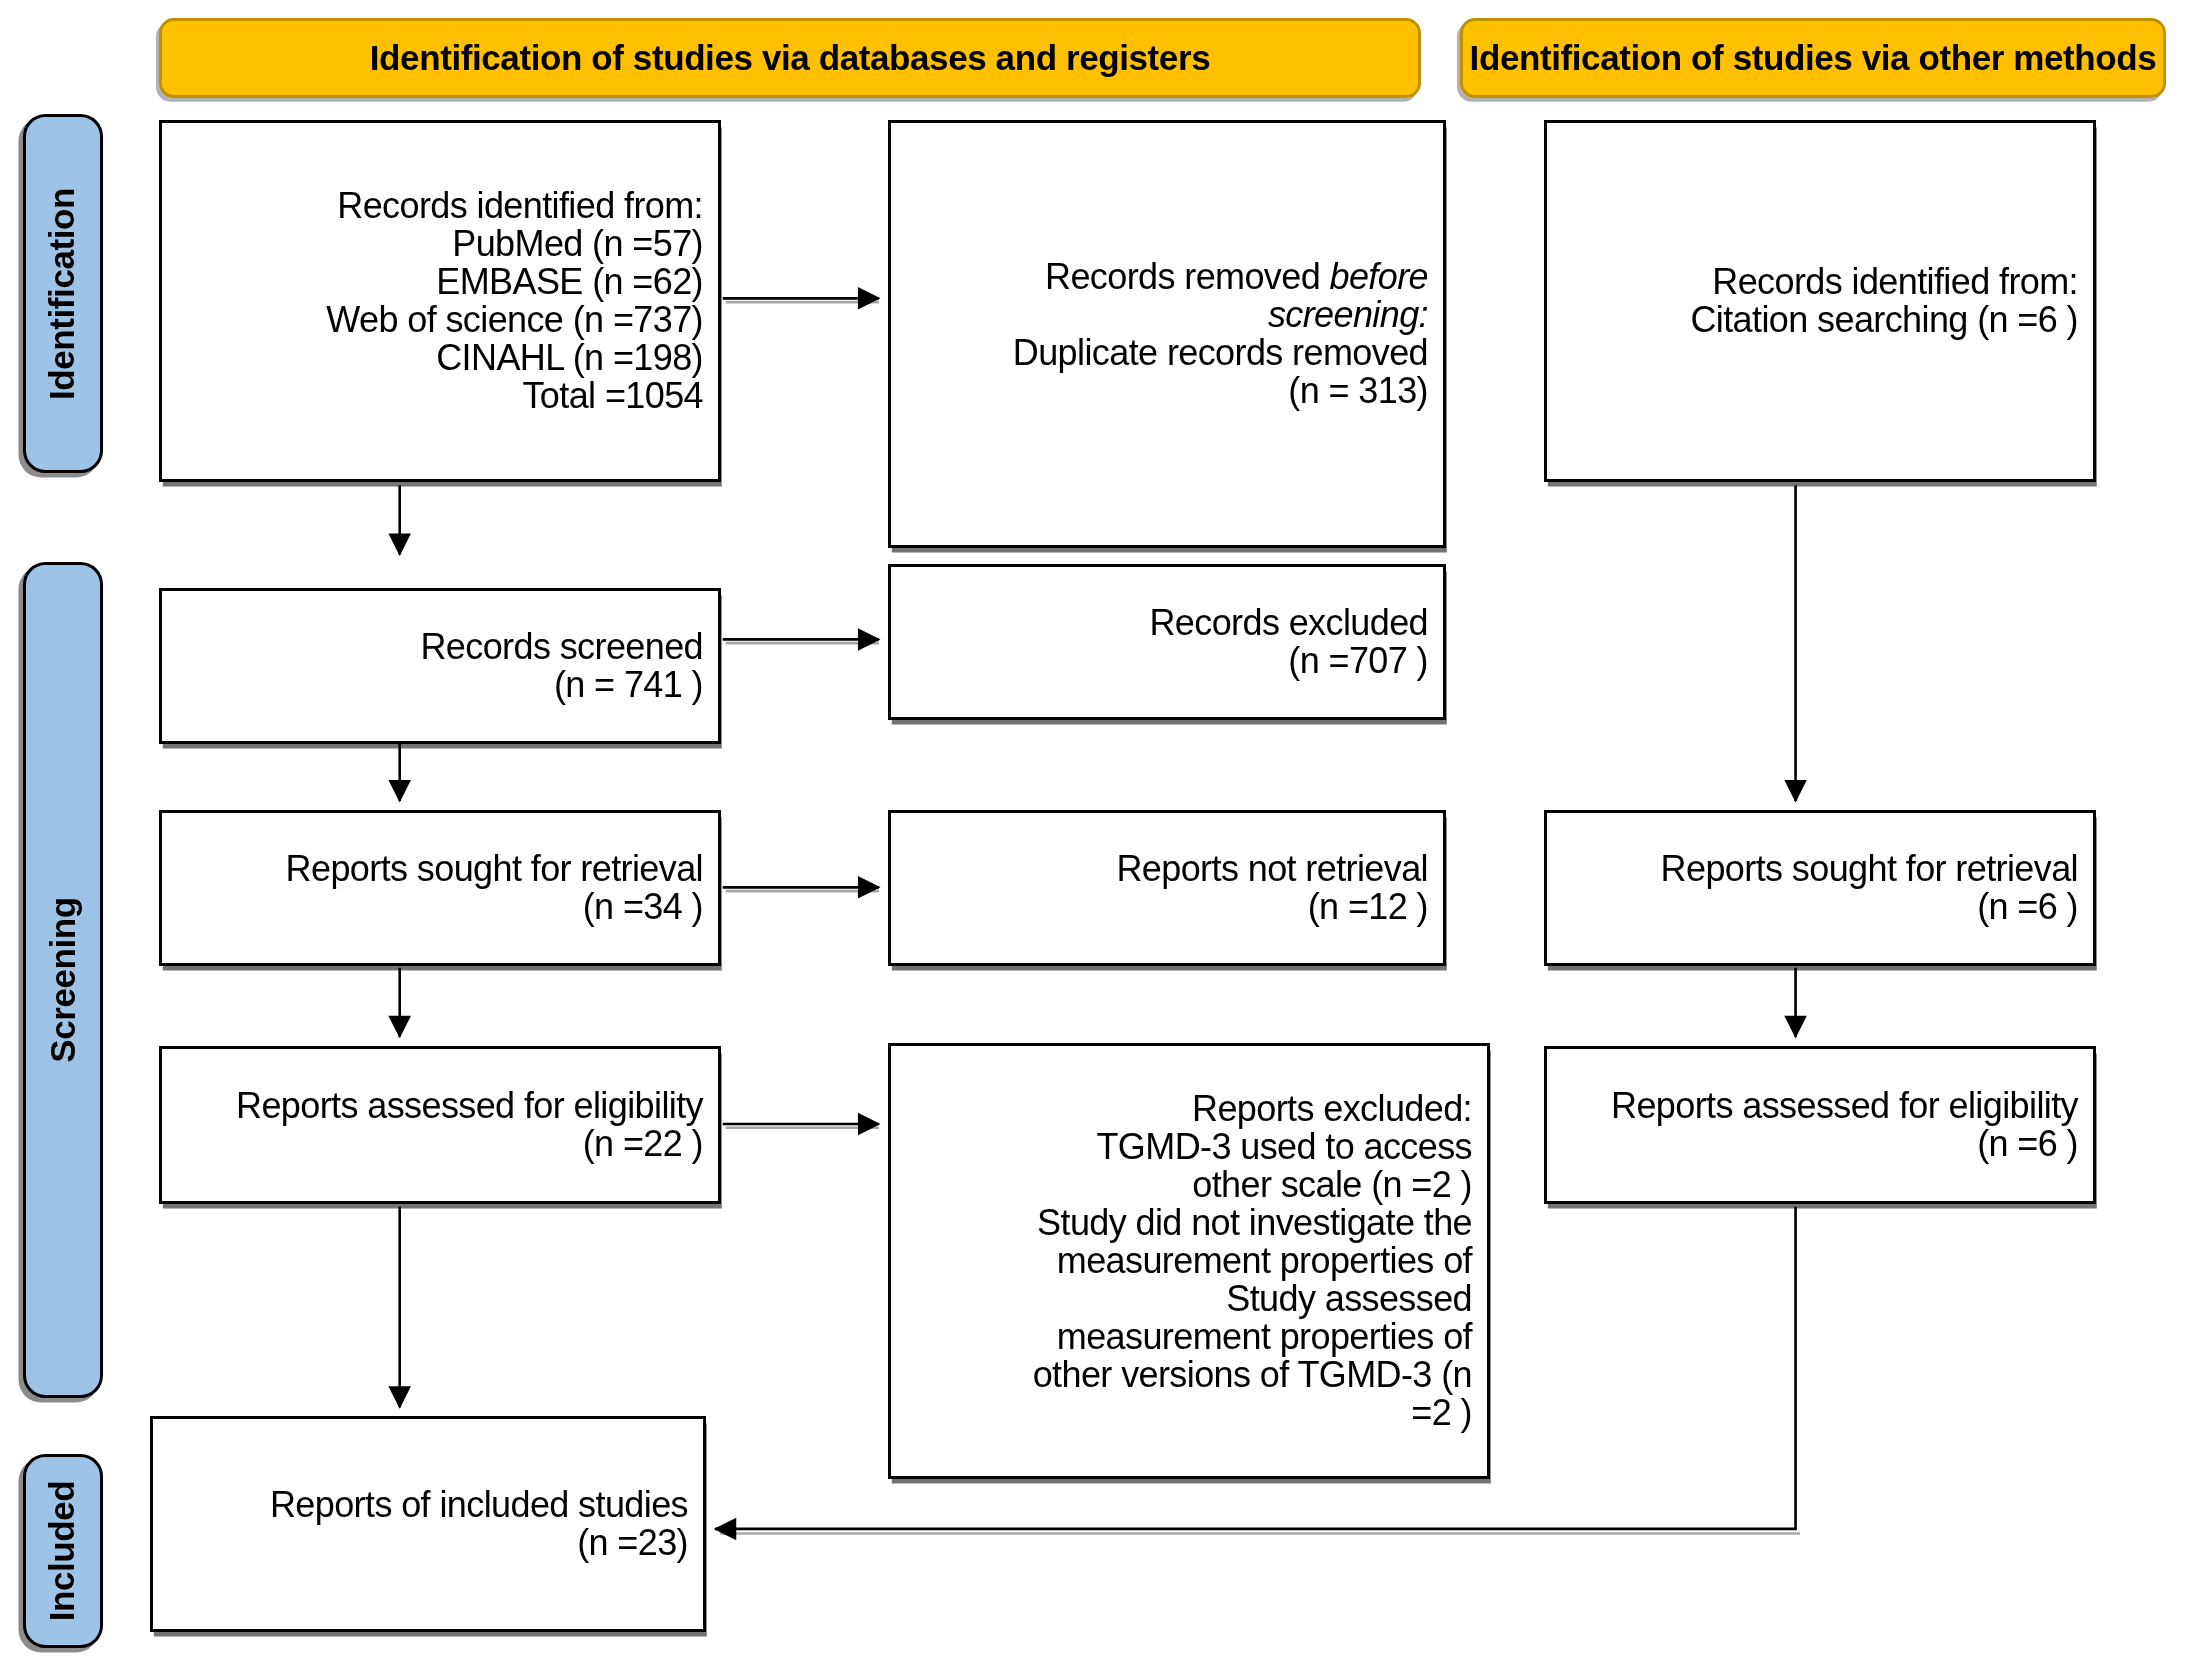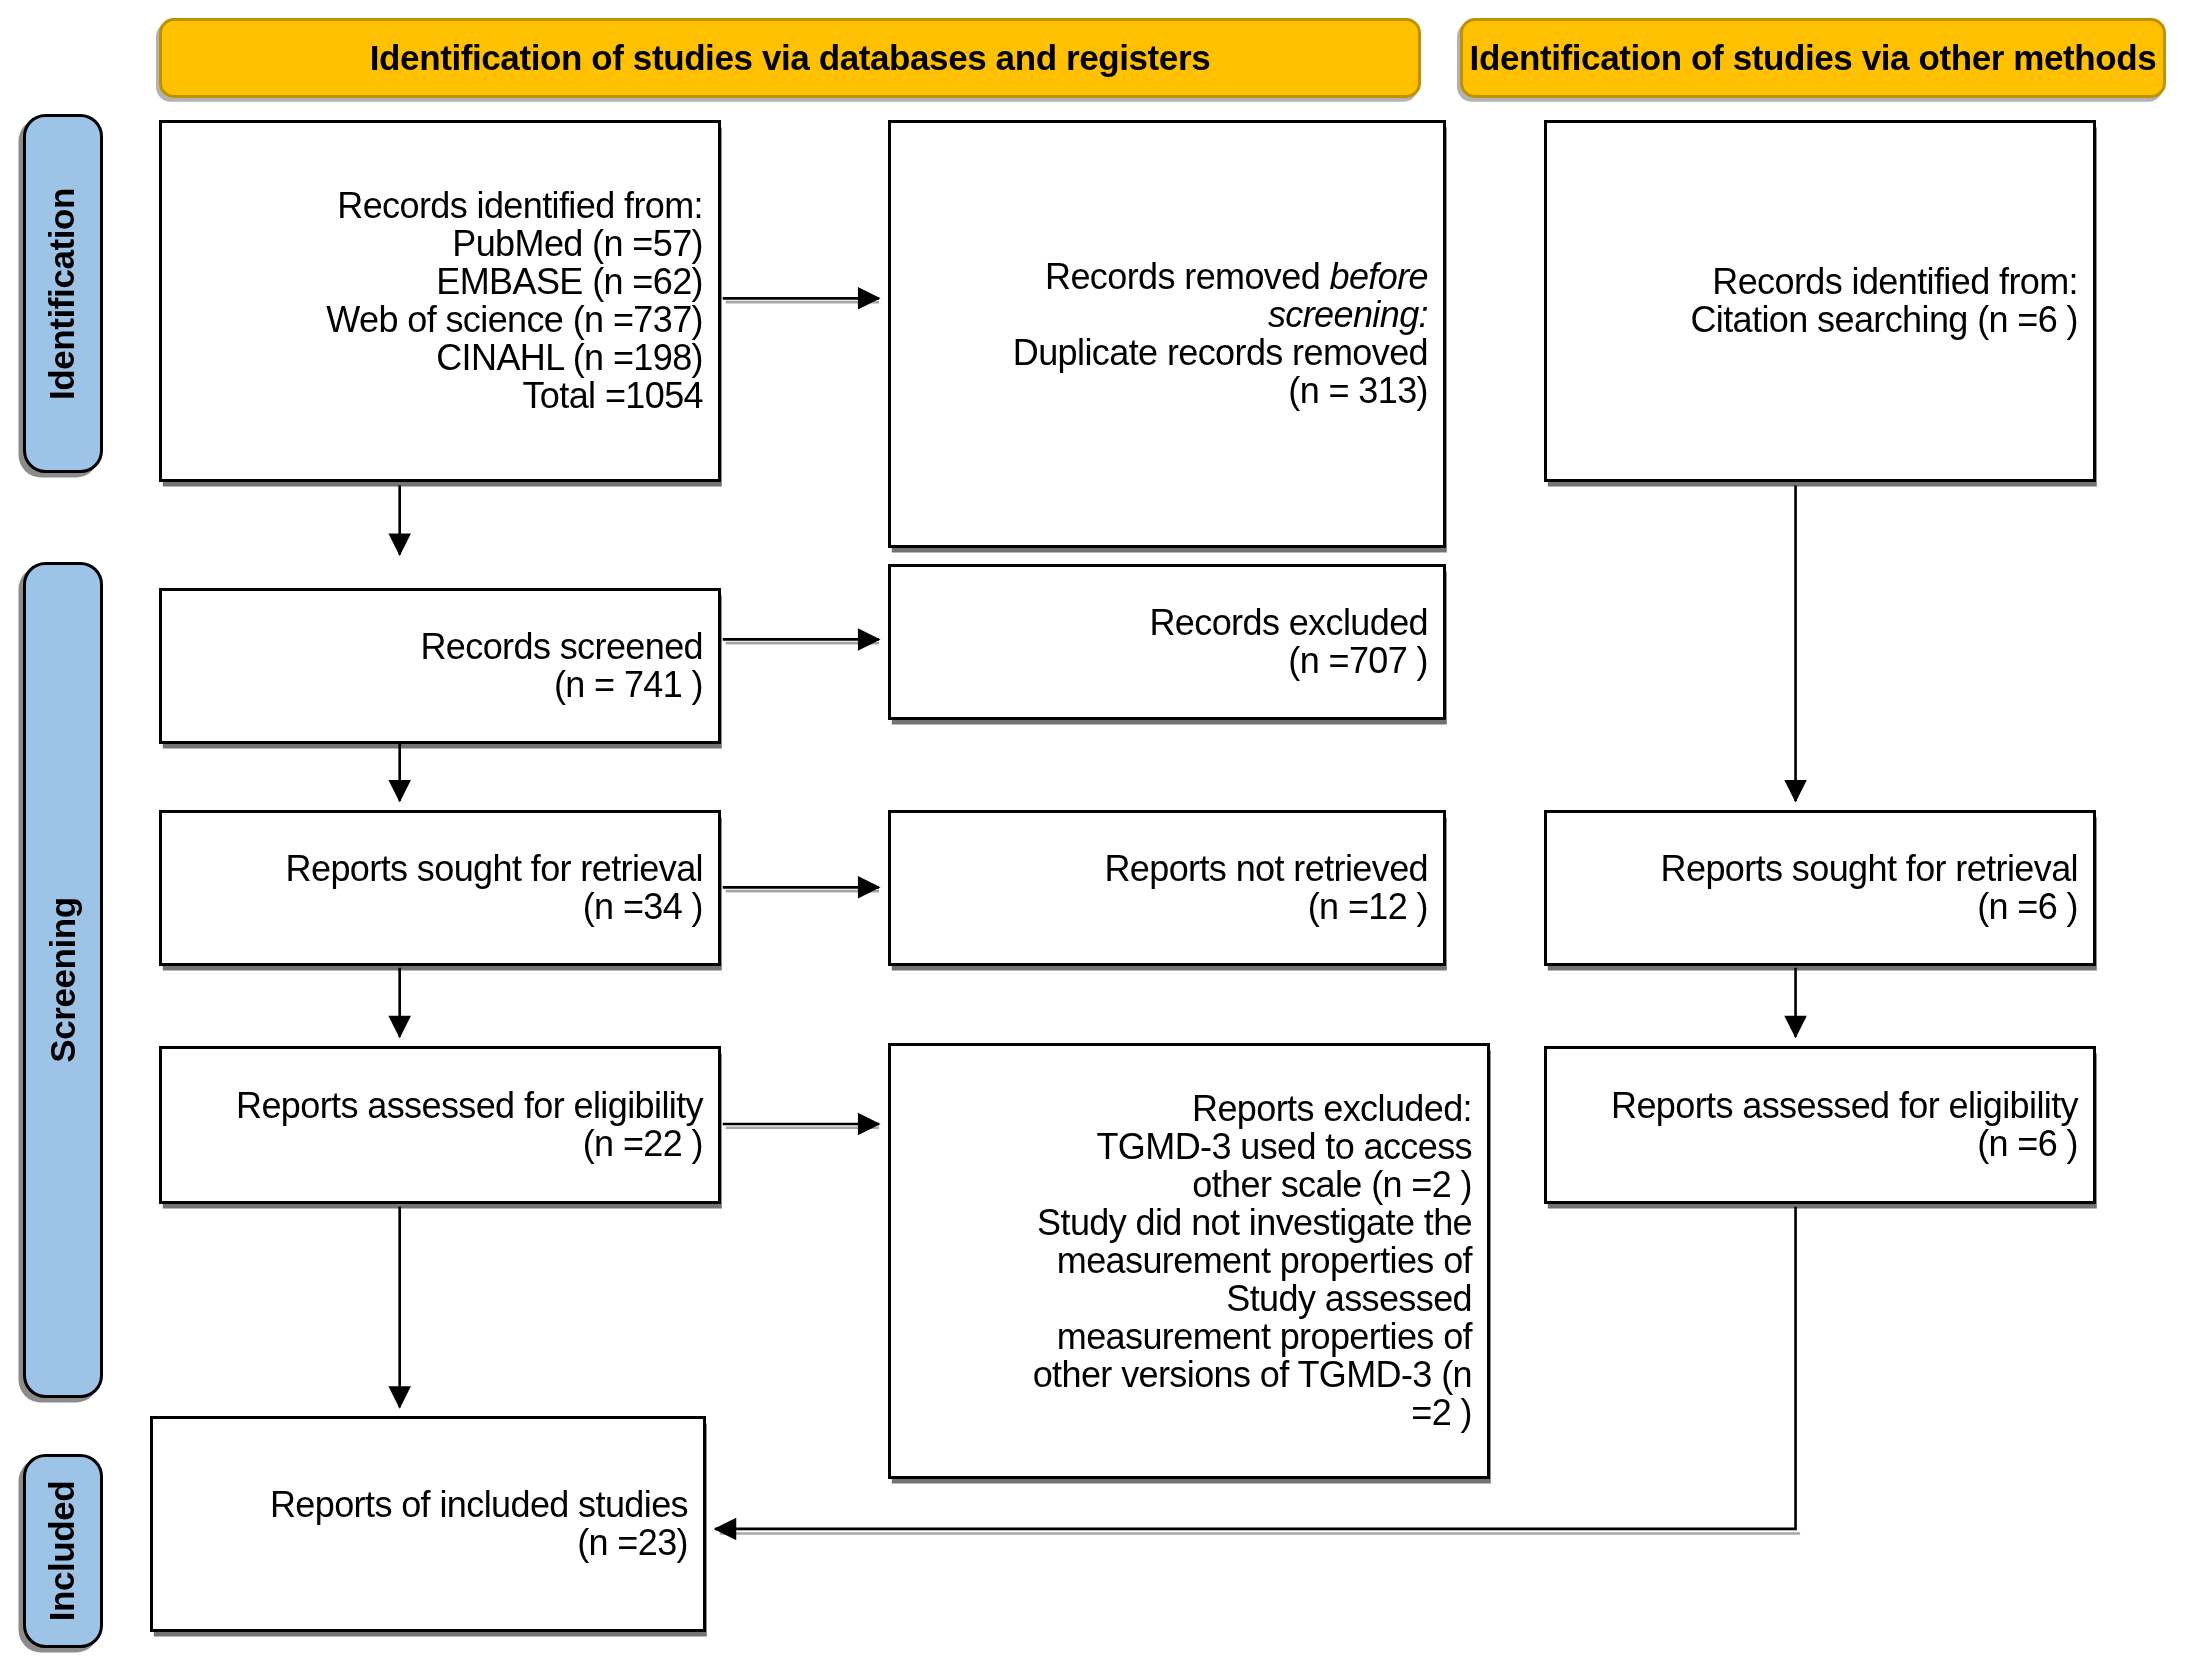--- a/index.html
+++ b/index.html
@@ -163,21 +163,21 @@
     <div class="bline">Records excluded</div>
     <div class="bline">(n =707 )</div>
   </div>
 
   <div class="fbox" style="left:159px; top:810px; width:562px; height:156px;">
     <div class="bline">Reports sought for retrieval</div>
     <div class="bline">(n =34 )</div>
   </div>
 
   <div class="fbox" style="left:888px; top:810px; width:558px; height:156px;">
-    <div class="bline">Reports not retrieved</div>
+    <div class="bline">Reports not retrieval</div>
     <div class="bline">(n =12 )</div>
   </div>
 
   <div class="fbox" style="left:1544px; top:810px; width:552px; height:156px;">
     <div class="bline">Reports sought for retrieval</div>
     <div class="bline">(n =6 )</div>
   </div>
 
   <div class="fbox" style="left:159px; top:1046px; width:562px; height:158px;">
     <div class="bline">Reports assessed for eligibility</div>

